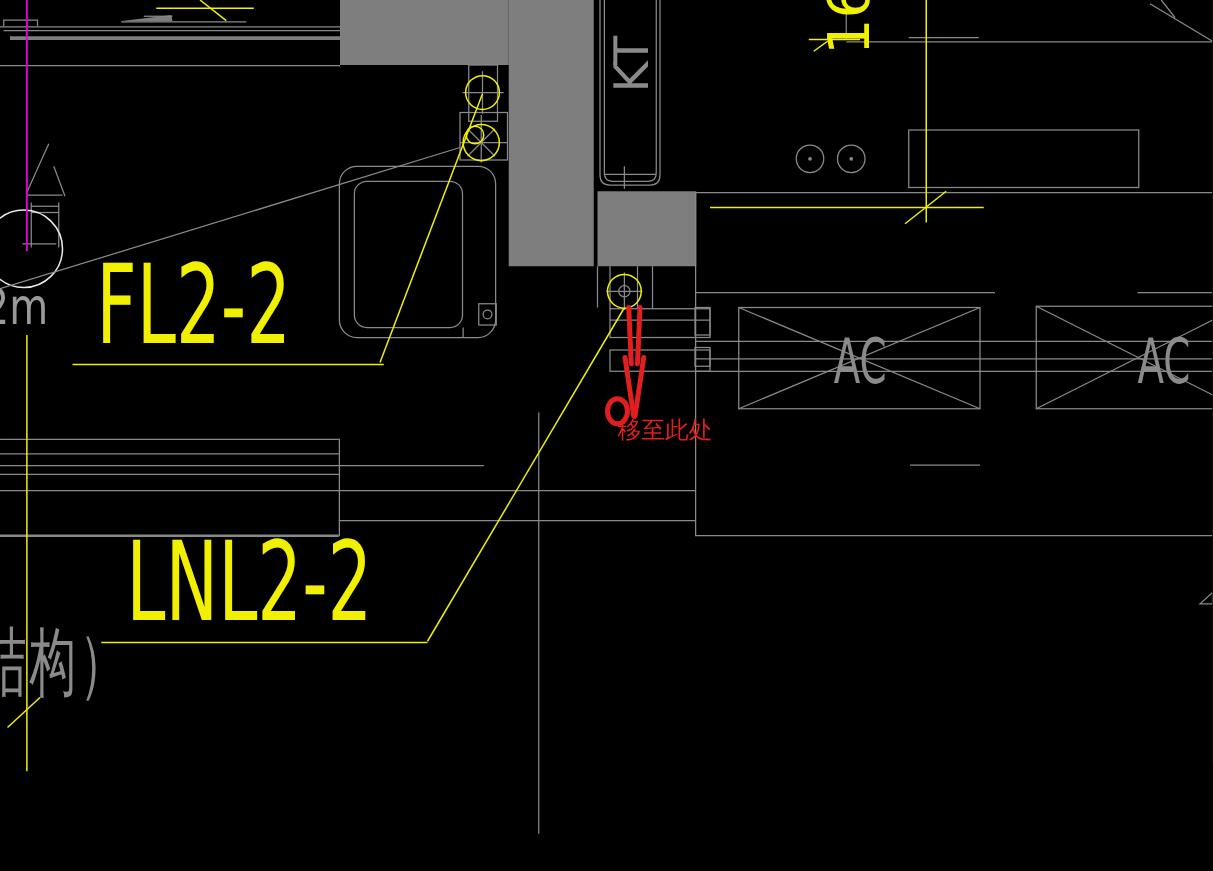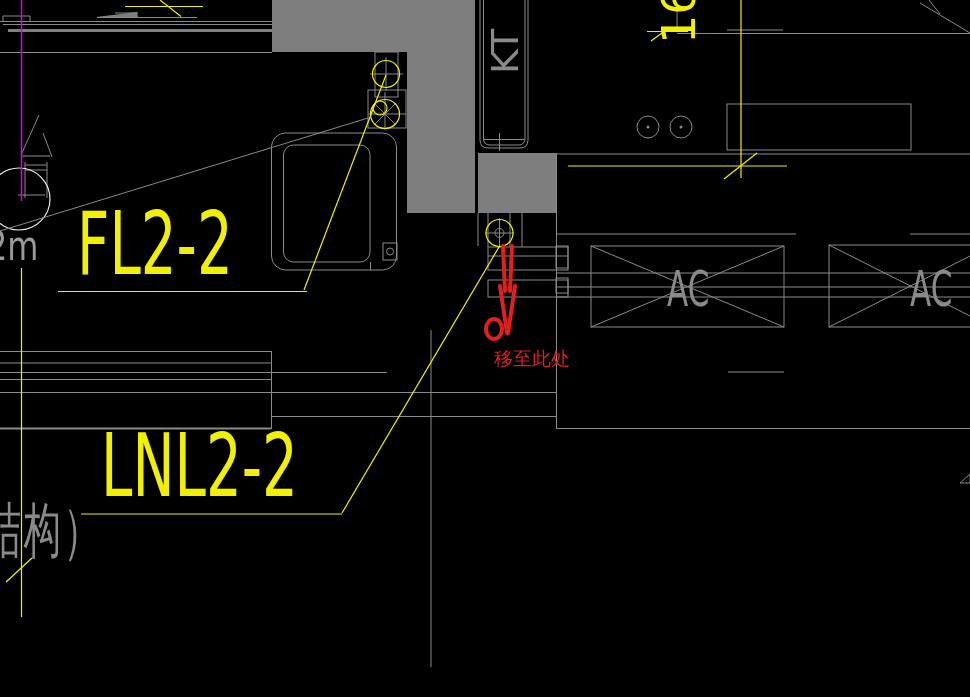--- a/index.html
+++ b/index.html
@@ -28,21 +28,21 @@
   .gdot{fill:var(--line-gray);stroke:none;}
   .cadtext{position:absolute;white-space:nowrap;line-height:1;transform-origin:0 0;}
   #fl-label{left:77px;top:200px;font-size:88px;color:var(--accent-yellow);transform:scaleX(0.64);}
   #lnl-label{left:101px;top:422px;font-size:88px;color:var(--accent-yellow);transform:scaleX(0.64);}
   #kt-label{left:486px;top:74px;font-size:38px;color:var(--line-gray);transform:rotate(-90deg);}
   #num16-label{left:656px;top:44px;font-size:46px;color:var(--accent-yellow);transform:rotate(-90deg);}
   #ac1-label{left:667px;top:264px;font-size:50px;color:var(--line-gray);transform:scaleX(0.62);}
   #ac2-label{left:910px;top:264px;font-size:50px;color:var(--line-gray);transform:scaleX(0.62);}
   #dim2m-label{left:-13px;top:226px;font-size:40px;color:#9a9a9a;transform:scaleX(0.8);}
   #structure-label{left:-16px;top:500px;font-size:60px;color:var(--line-gray);transform:scaleX(0.62);letter-spacing:4px;}
-  #move-here-label{left:494px;top:349px;font-size:19px;color:var(--annotation-red);}
+  #move-here-label{left:494px;top:335px;font-size:19px;color:var(--annotation-red);}
 </style>
 </head>
 <body>
 
 <div id="stage">
 
   <svg width="970" height="697" viewBox="0 0 970 697">
 
     <g class="sf">
       <rect x="272" y="0" width="135" height="52"></rect>

